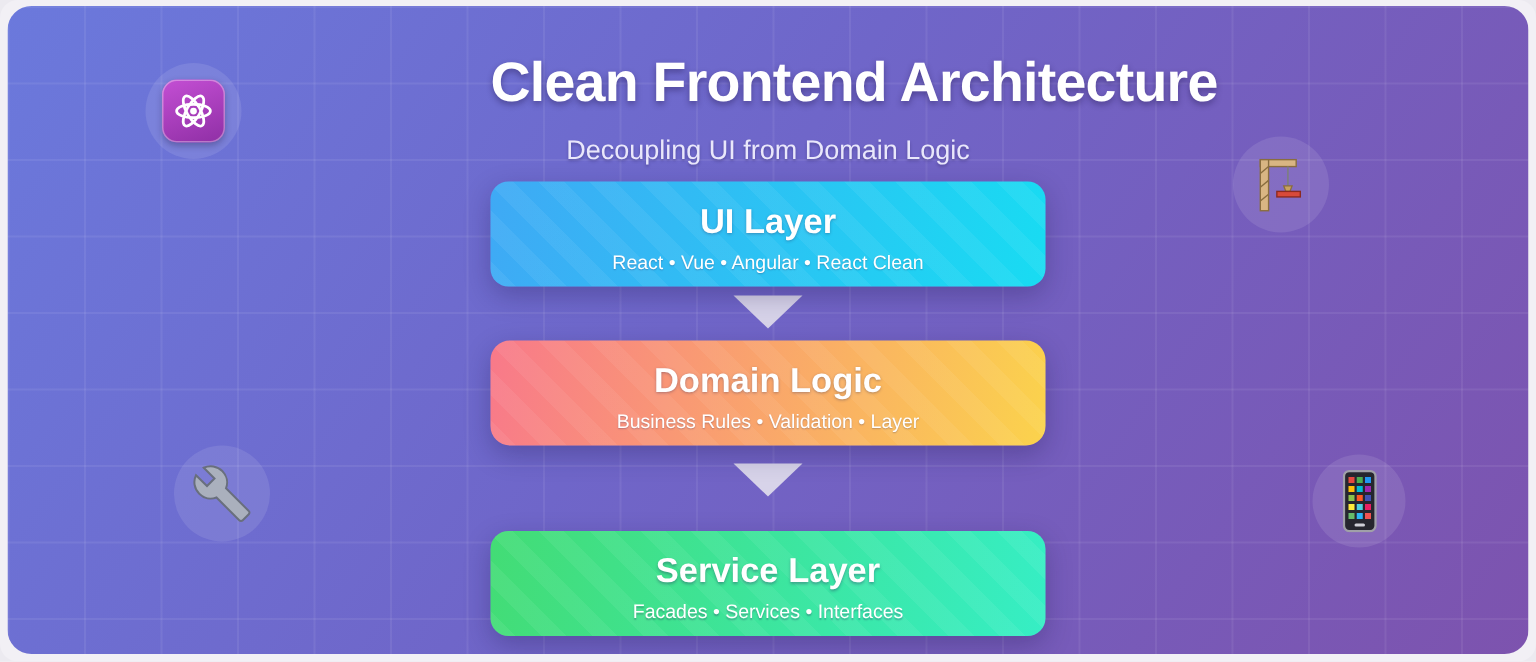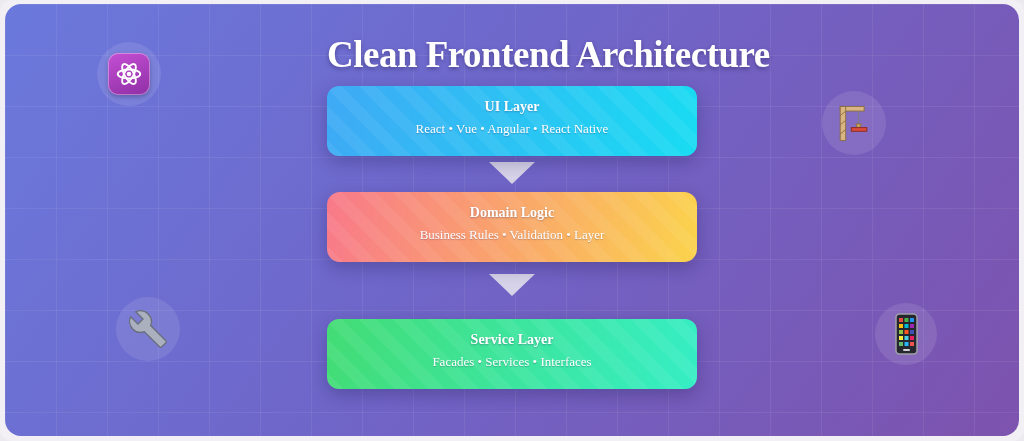--- a/index.html
+++ b/index.html
@@ -4,21 +4,21 @@
 <style>
   html,body{margin:0;padding:0;}
   body{
     width:1024px;height:441px;
     font-family:"Liberation Sans",sans-serif;
     background:#eceaf0;
     overflow:hidden;
   }
   .frame{
     position:relative;width:1024px;height:441px;
-    background:#f2f0f5;border-radius:12px;box-sizing:border-box;font-family:Liberation Serif, serif;
+    background:#f2f0f5;border-radius:12px;box-sizing:border-box;
   }
   .panel{
     position:absolute;left:5px;top:4px;right:5px;bottom:5px;
     border-radius:16px;
     background:
       linear-gradient(rgba(255,255,255,0.065) 1px, transparent 1px),
       linear-gradient(90deg, rgba(255,255,255,0.065) 1px, transparent 1px),
       linear-gradient(125deg, var(--panel-start,#6b79dc) 0%, #6f66c9 45%, var(--panel-end,#7d53ae) 100%);
     background-size:51px 51px,51px 51px,100% 100%;
     overflow:hidden;
@@ -37,21 +37,21 @@
     position:relative;margin-top:10px;height:70px;border-radius:12px;
     box-shadow:0 6px 18px rgba(25,18,70,0.28);
     overflow:hidden;
   }
   .layer-box::after{
     content:"";position:absolute;inset:0;border-radius:inherit;
     background:repeating-linear-gradient(45deg, rgba(255,255,255,0.06) 0 12px, rgba(255,255,255,0) 12px 24px);
     pointer-events:none;
   }
   .layer-name{
-    position:relative;z-index:1;margin-top:13px;font-size:14px;font-weight:bold;color:#ffffff;
+    position:relative;z-index:1;margin-top:13px;font-size:23px;font-weight:bold;color:#ffffff;
     text-shadow:0 1px 2px rgba(40,40,90,0.35);
   }
   .layer-items{
     position:relative;z-index:1;margin-top:6px;font-size:13px;color:#ffffff;
     text-shadow:0 1px 1px rgba(40,40,90,0.3);
   }
   .arrow-down{
     width:0;height:0;margin:0 auto;
     border-left:23px solid transparent;
     border-right:23px solid transparent;
@@ -132,24 +132,25 @@
           <rect x="4" y="29" width="4" height="4" fill="#66bb6a"></rect>
             <rect x="9.5" y="29" width="4" height="4" fill="#29b6f6"></rect>
             <rect x="15" y="29" width="4" height="4" fill="#ef5350"></rect>
         </g>
         <rect x="8" y="36" width="7" height="2" rx="1" fill="#cfcfd6"></rect>
       </svg>
     </div>
 
     <div class="content">
       <div class="title">Clean Frontend Architecture</div>
+      <div class="subtitle">Decoupling UI from Domain Logic</div>
 
       <div class="layer-box" id="box-ui" style="background: linear-gradient(100deg, rgb(63, 169, 245), rgb(24, 220, 242));">
         <div class="layer-name">UI Layer</div>
-        <div class="layer-items">React • Vue • Angular • React Native</div>
+        <div class="layer-items">React • Vue • Angular • React Clean</div>
       </div>
 
       <div class="arrow-down arrow-1"></div>
 
       <div class="layer-box" id="box-domain" style="background: linear-gradient(100deg, rgb(248, 121, 138), rgb(251, 211, 76));">
         <div class="layer-name">Domain Logic</div>
         <div class="layer-items">Business Rules • Validation • Layer</div>
       </div>
 
       <div class="arrow-down arrow-2"></div>

